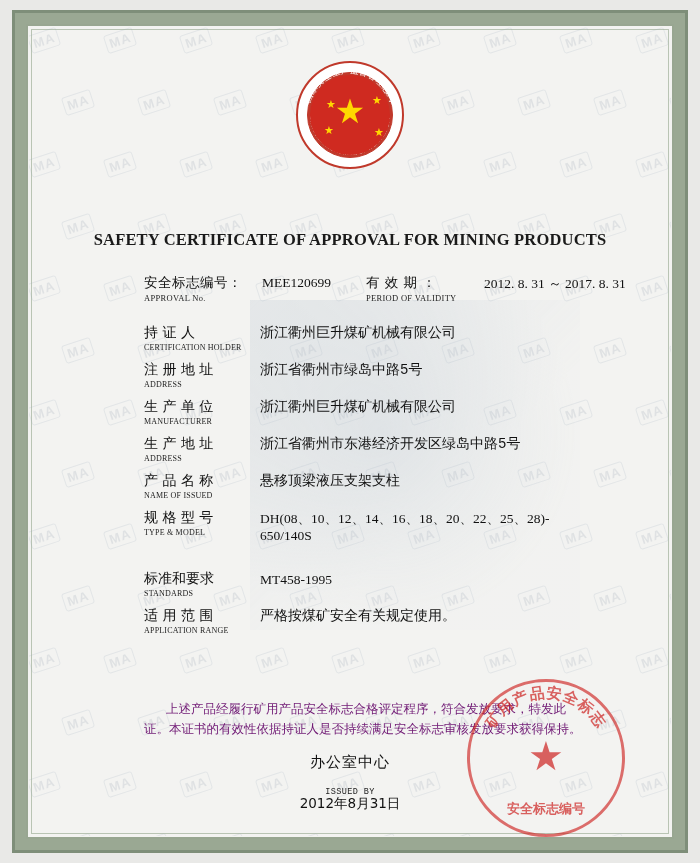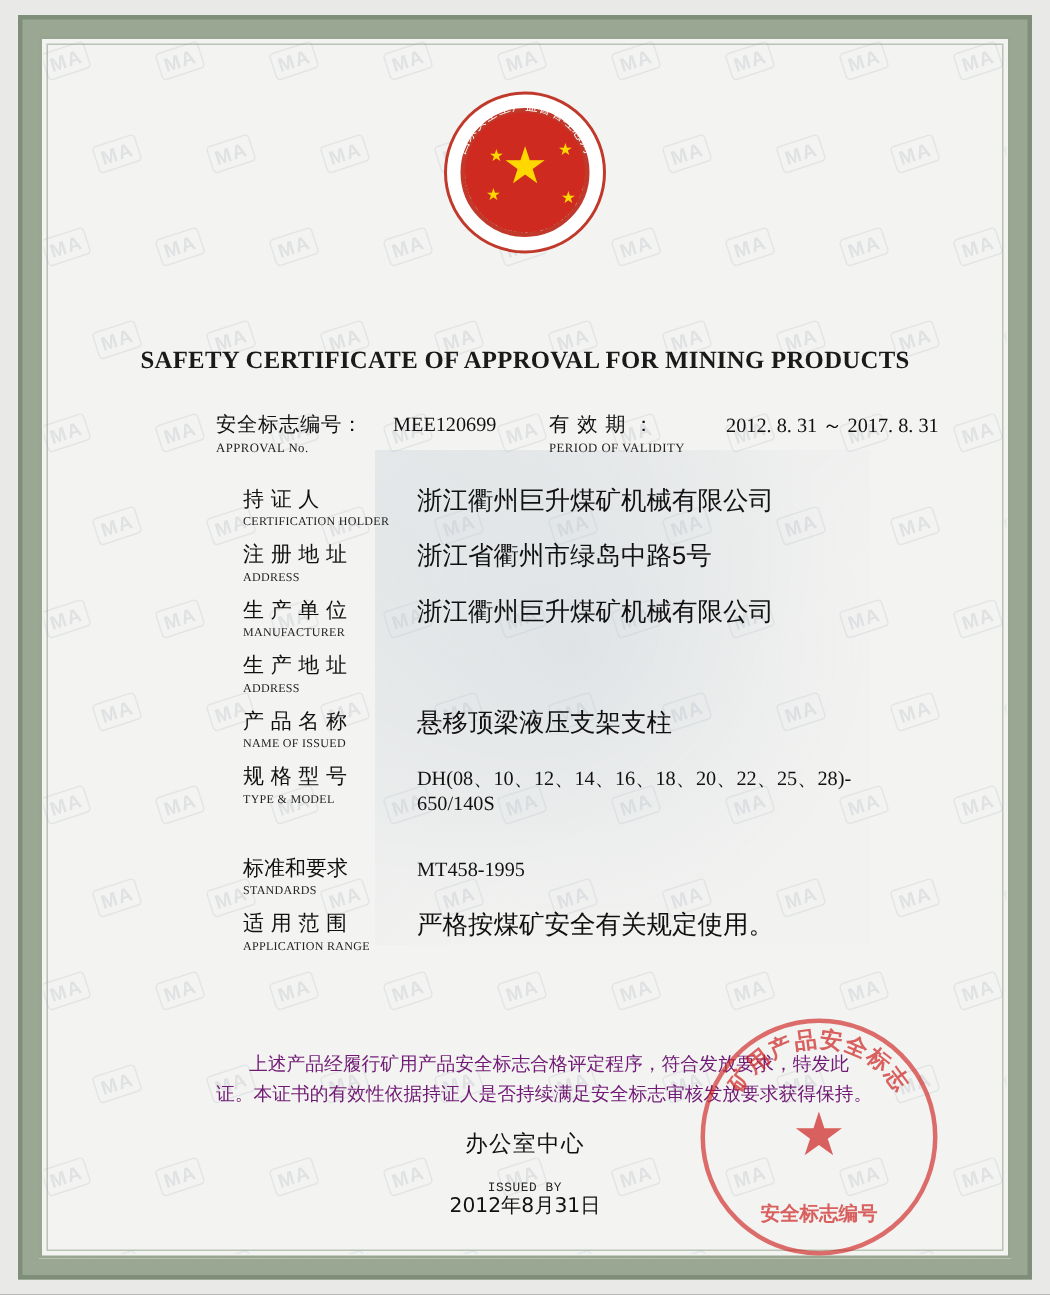--- a/index.html
+++ b/index.html
@@ -194,21 +194,21 @@
   }
   .val-serif {
     font-family: "Liberation Serif", serif;
     font-size: 13.5px;
     color: #111;
   }
 
   .fields {
     position: absolute;
     top: 297px;
-    left: 133px;
+    left: 115px;
     right: 26px;
   }
   .field {
     display: flex;
     align-items: flex-start;
     margin-bottom: 9px;
   }
   .field .labelbox {
     width: 110px;
     flex: none;
@@ -228,22 +228,22 @@
     letter-spacing: .2px;
     color: #222;
     margin-top: 1px;
   }
   .field .valuebox {
     padding-left: 6px;
     padding-top: 1px;
     flex: 1;
   }
   .field .valuebox .v {
-    font-family: Liberation Sans, sans-serif;
-    font-size: 17px;
+    font-family: Liberation Mono, monospace;
+    font-size: 14px;
     color: #111;
     line-height: 17px;
   }
   .field .valuebox .v.serif {
     font-family: "Liberation Serif", serif;
     font-size: 13.5px;
   }
 
   .gap-after { margin-bottom: 26px; }
 
@@ -540,20 +540,23 @@
         <div class="valuebox">
             <div class="v">浙江衢州巨升煤矿机械有限公司</div>
           </div>
       </div>
 
       <div class="field">
         <div class="labelbox">
           <div class="cn">生 产 地 址</div>
           <div class="en">ADDRESS</div>
         </div>
+        <div class="valuebox">
+            <div class="v">浙江省衢州市东港经济开发区绿岛中路5号</div>
+          </div>
       </div>
 
       <div class="field">
         <div class="labelbox">
           <div class="cn">产 品 名 称</div>
           <div class="en">NAME OF ISSUED</div>
         </div>
         <div class="valuebox">
             <div class="v">悬移顶梁液压支架支柱</div>
           </div>

